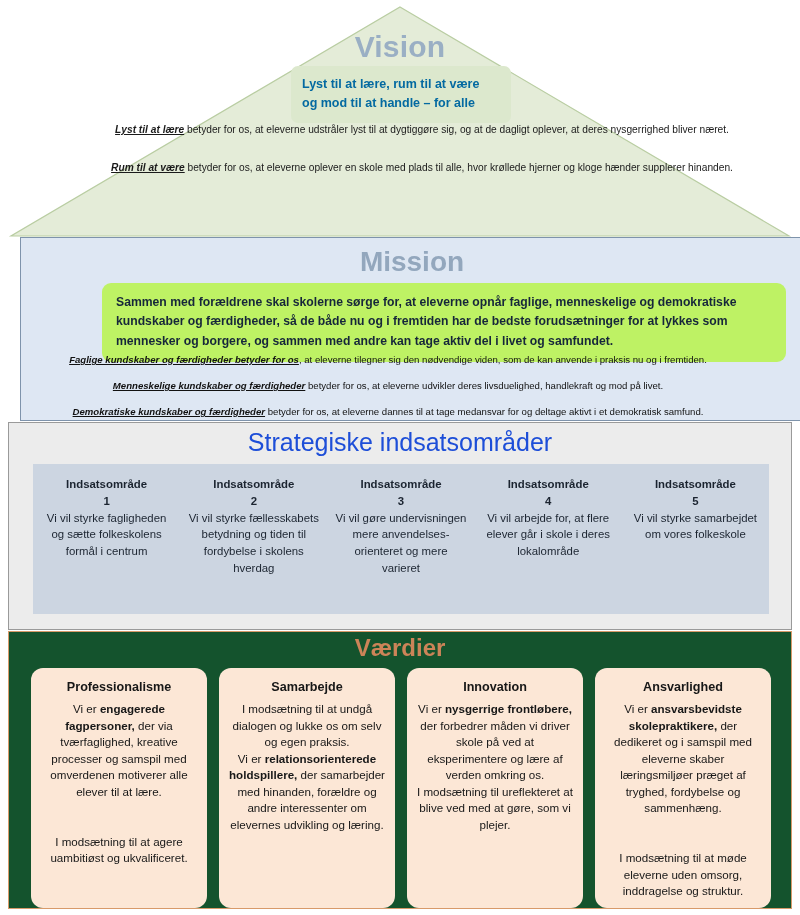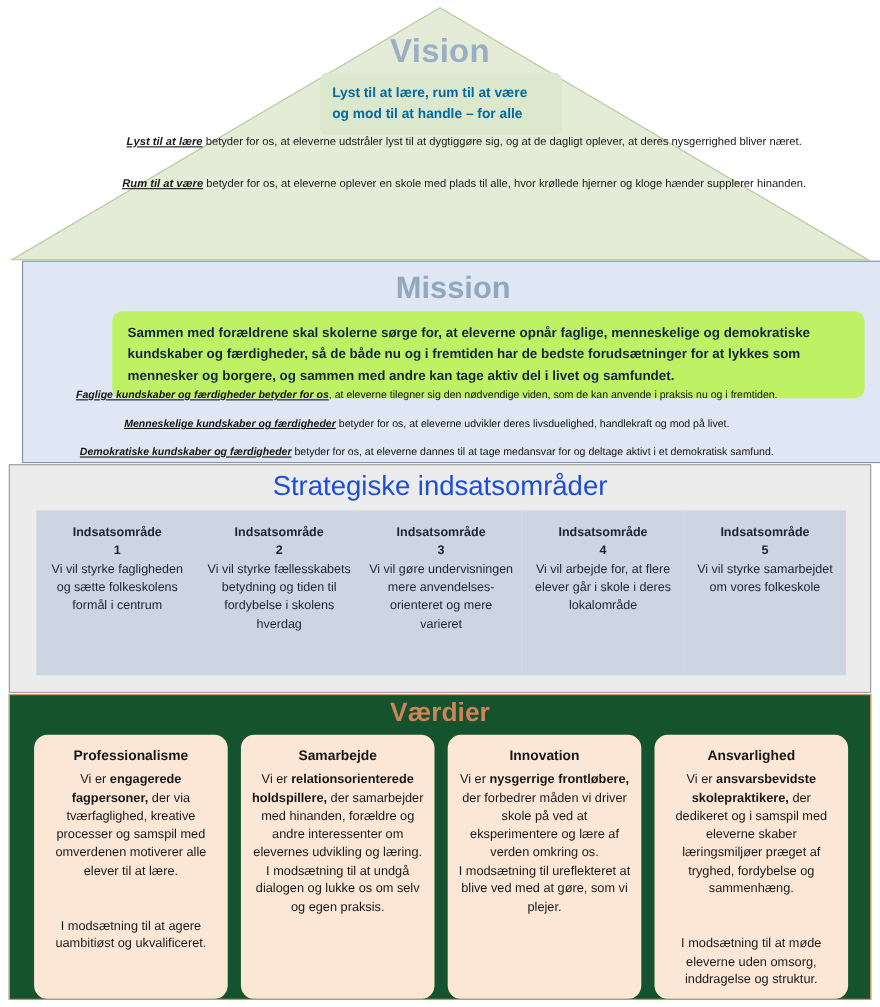--- a/index.html
+++ b/index.html
@@ -302,22 +302,22 @@
 
       <div class="value-card">
         <span class="vc-title">Professionalisme</span>
         <span class="vc-body"><span>Vi er </span><span class="vc-strong">engagerede fagpersoner,</span><span> der via tværfaglighed, kreative processer og samspil med omverdenen motiverer alle elever til at lære.</span></span>
         <br><br>
         <span class="vc-body">I modsætning til at agere uambitiøst og ukvalificeret.</span>
       </div>
 
       <div class="value-card">
         <span class="vc-title">Samarbejde</span>
+        <span class="vc-body">I modsætning til at undgå dialogen og lukke os om selv og egen praksis.</span>
         <span class="vc-body"><span>Vi er </span><span class="vc-strong">relationsorienterede holdspillere,</span><span> der samarbejder med hinanden, forældre og andre interessenter om elevernes udvikling og læring.</span></span>
-        <span class="vc-body">I modsætning til at undgå dialogen og lukke os om selv og egen praksis.</span>
       </div>
 
       <div class="value-card">
         <span class="vc-title">Innovation</span>
         <span class="vc-body"><span>Vi er </span><span class="vc-strong">nysgerrige frontløbere,</span><span> der forbedrer måden vi driver skole på ved at eksperimentere og lære af verden omkring os.</span></span>
         <span class="vc-body">I modsætning til ureflekteret at blive ved med at gøre, som vi plejer.</span>
       </div>
 
       <div class="value-card">
         <span class="vc-title">Ansvarlighed</span>

